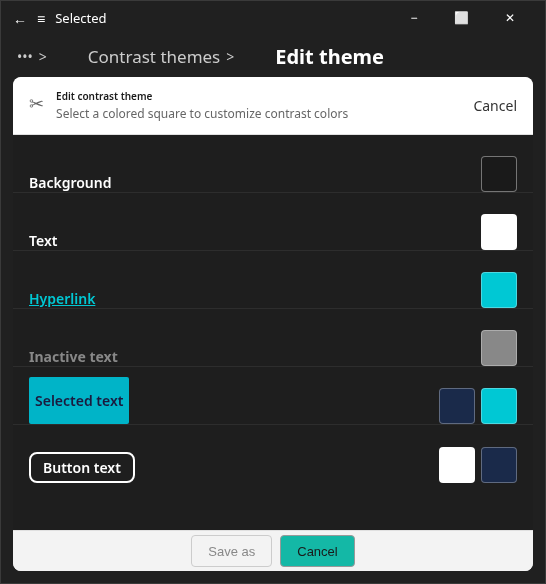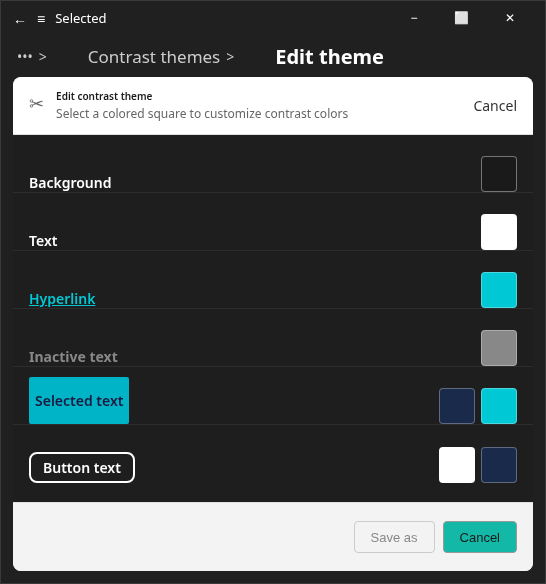--- a/index.html
+++ b/index.html
@@ -205,23 +205,23 @@
       height: 36px;
       border-radius: 4px;
       cursor: pointer;
       border: 1px solid rgba(255,255,255,0.2);
       flex-shrink: 0;
     }
 
     
     .footer {
       background: #f3f3f3;
-      padding: 18px 16px;
-      display: flex;
-      justify-content: flex-end;
+      padding: 4px 16px;
+      display: flex;
+      justify-content: center;
       gap: 8px;
       border-top: 1px solid #e0e0e0;
       flex-shrink: 0;
     }
 
     .footer-btn {
       height: 32px;
       padding: 0 16px;
       border-radius: 4px;
       font-size: 13px;

